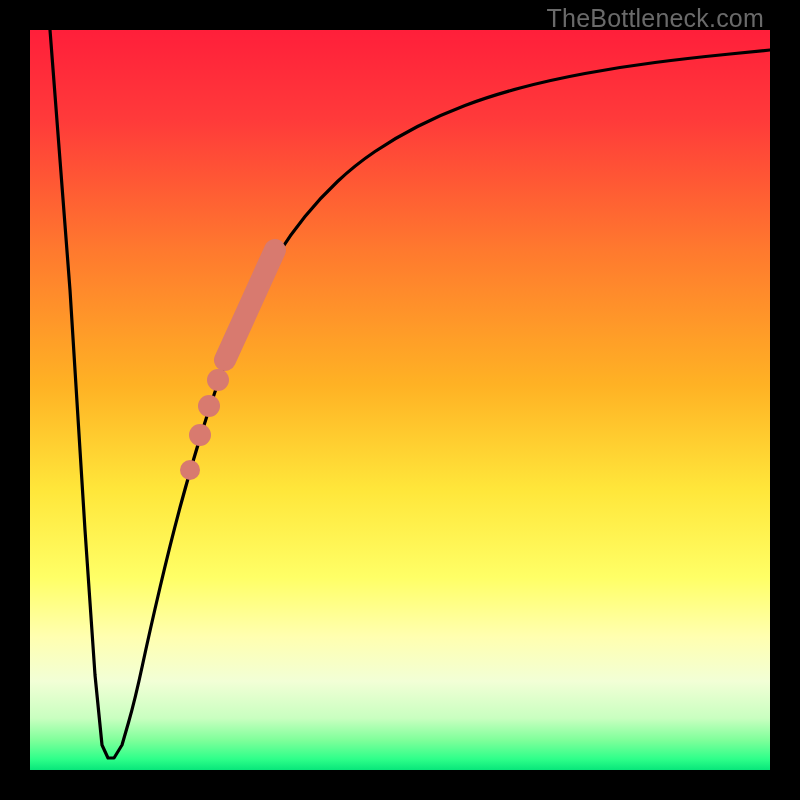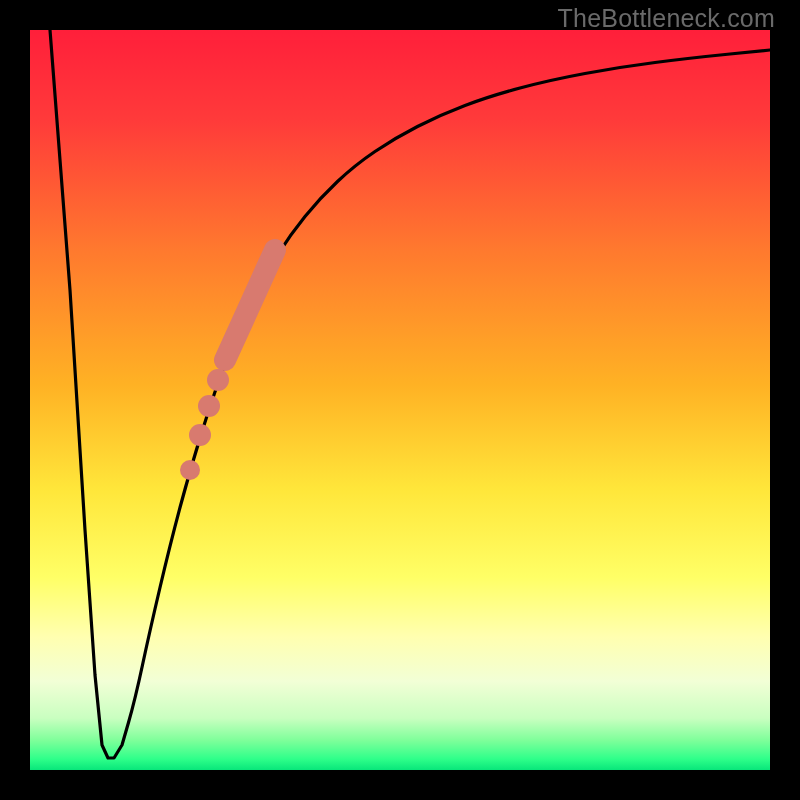--- a/index.html
+++ b/index.html
@@ -29,21 +29,21 @@
     position: absolute;
     inset: 0;
   }
   svg.curve {
     position: absolute;
     inset: 0;
   }
   .watermark {
     position: absolute;
     top: 4px;
-    right: 25px;
+    right: 36px;
     font-size: 25px;
     font-weight: 400;
     color: #6a6a6a;
     letter-spacing: 0.2px;
     user-select: none;
   }
 </style>
 </head>
 <body>
 

